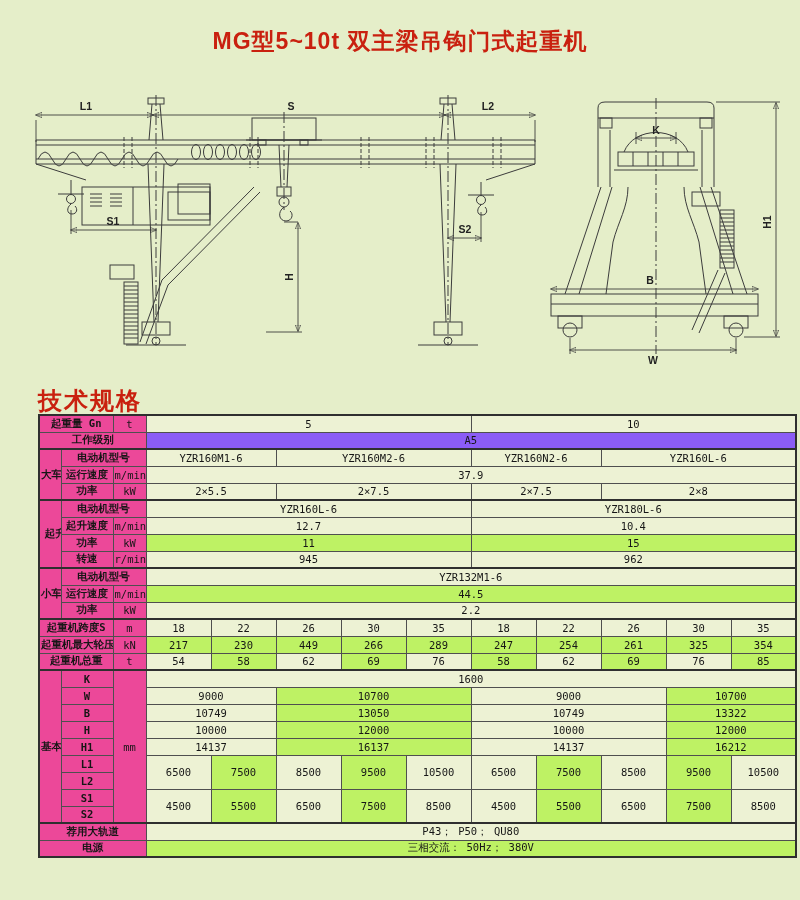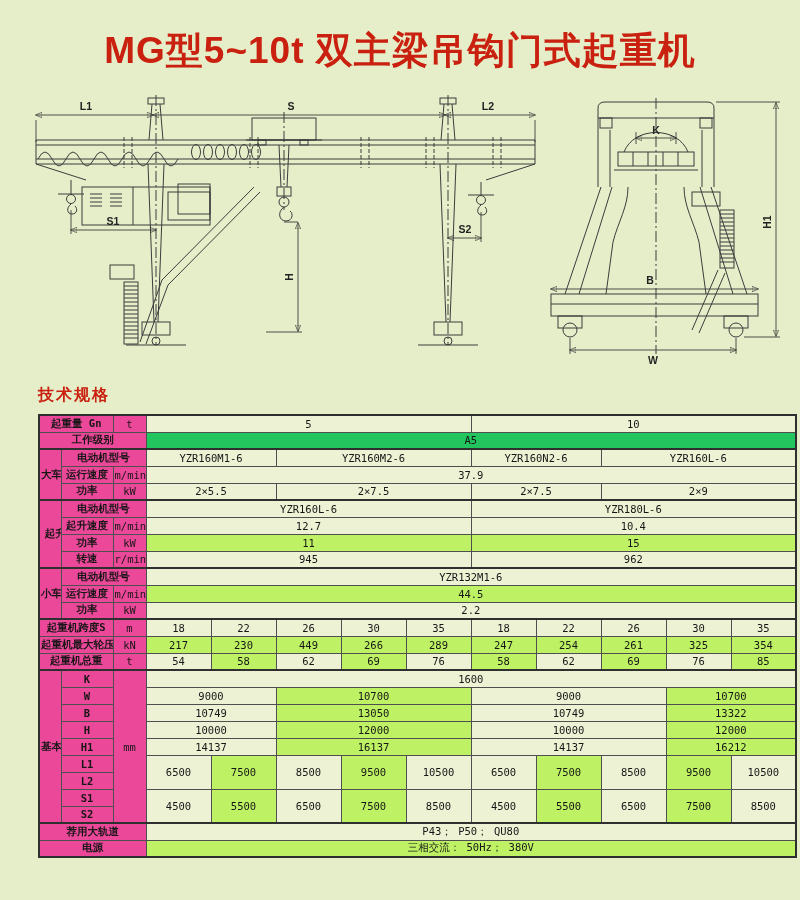--- a/index.html
+++ b/index.html
@@ -6,39 +6,39 @@
   html,body { width:800px; height:900px; overflow:hidden; }
   body {
     position:relative;
     background:#e5eec9;
     font-family:"Liberation Sans", sans-serif;
     color:#1c1c1c;
   }
   .title {
     position:absolute; top:26px; left:0; width:100%;
     text-align:center;
-    font-size:37px; font-weight:bold; letter-spacing:1px;
+    font-size:23px; font-weight:bold; letter-spacing:1px;
     color:#c9200f;
   }
   .drawing {
     position:absolute; top:92px; left:28px;
   }
   .drawing line, .drawing path, .drawing rect, .drawing circle, .drawing ellipse, .drawing polyline {
     stroke:#3c3c3c; fill:none; stroke-width:1;
   }
   .drawing .dim { stroke-width:0.9; }
   .drawing text {
     stroke:none; fill:#222;
     font:bold 10.5px "Liberation Sans", sans-serif;
   }
   .cl { stroke-dasharray:11 3 2 3; stroke-width:0.8; }
   .jd { stroke-dasharray:4 2; stroke-width:0.8; }
   .spec-heading {
     position:absolute; top:385px; left:38px;
-    font-size:16px; font-weight:bold; color:#c9200f;
+    font-size:24px; font-weight:bold; color:#c9200f;
     letter-spacing:2px;
   }
   table.spec {
     position:absolute; top:414px; left:38px;
     width:757px; table-layout:fixed;
     border-collapse:collapse; border:2px solid #2f2f2f;
   }
   table.spec td {
     border:1px solid #4f4f4f;
     height:17px; padding:0 1px;
@@ -54,21 +54,21 @@
     font-weight:bold; font-size:10.5px;
   }
   td.unit { font-family:"DejaVu Sans Mono", monospace; font-weight:normal; font-size:9.5px; }
   td.sm { font-size:9.5px; }
   td.grp {
     white-space:normal; word-break:break-all;
     padding:0 2px; font-size:10px; line-height:1.3;
   }
   td.g  { background:#edf2d4; }
   td.b  { background:#bef264;margin-left:46px; }
-  td.g2 { background:#22c55e; }
+  td.g2 { background:#8b5cf6; }
   .vnarrow { display:inline-block; width:11px; word-break:break-all; }
 </style>
 </head>
 <body>
 
 <div class="title">MG型5~10t 双主梁吊钩门式起重机</div>
 
 <svg class="drawing" width="760" height="290" viewBox="0 0 760 290">
   <defs>
     <marker id="ar" viewBox="0 0 10 10" refX="9" refY="5" markerWidth="7.5" markerHeight="7.5" orient="auto-start-reverse">
@@ -316,21 +316,21 @@
     <td class="lab">运行速度</td>
     <td class="lab unit">m/min</td>
     <td class="g" colspan="10">37.9</td>
   </tr>
   <tr>
     <td class="lab">功率</td>
     <td class="lab unit">kW</td>
     <td class="g" colspan="2">2×5.5</td>
     <td class="g" colspan="3">2×7.5</td>
     <td class="g" colspan="2">2×7.5</td>
-    <td class="g" colspan="3">2×9</td>
+    <td class="g" colspan="3">2×8</td>
   </tr>
 
   <tr class="sep">
     <td class="lab grp" rowspan="4"><span class="vnarrow">起升机构</span></td>
     <td class="lab" colspan="2">电动机型号</td>
     <td class="g" colspan="5">YZR160L-6</td>
     <td class="g" colspan="5">YZR180L-6</td>
   </tr>
   <tr>
     <td class="lab">起升速度</td>

